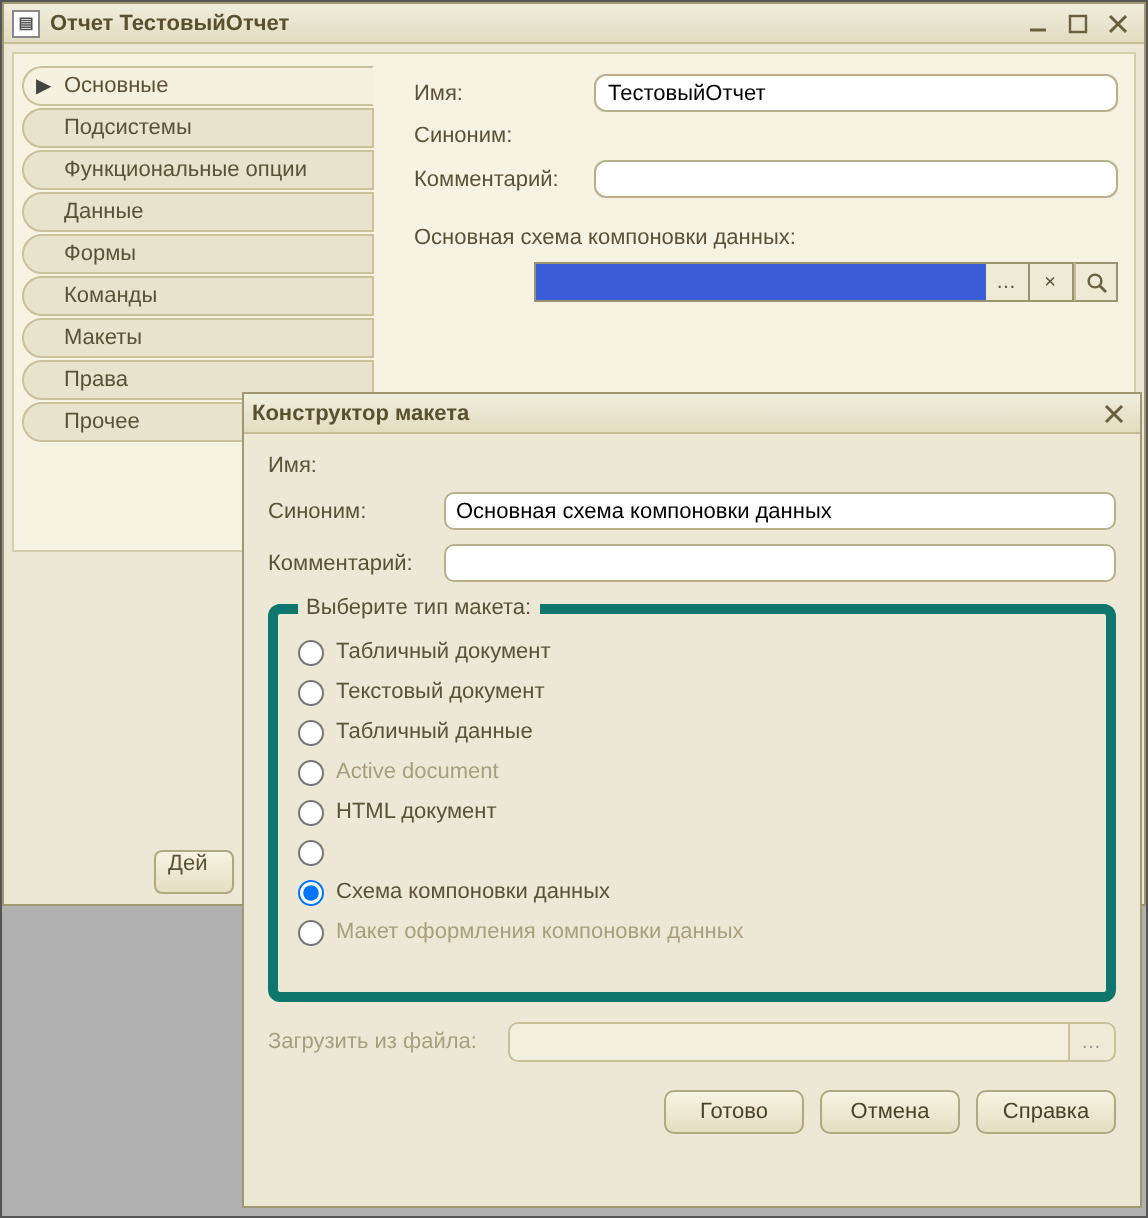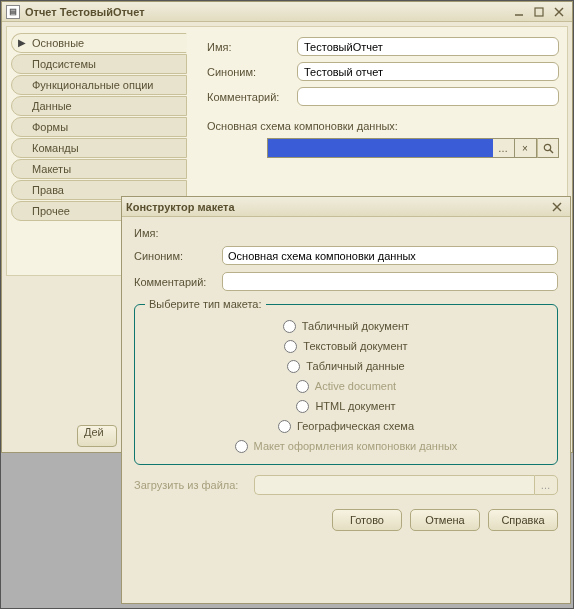--- a/index.html
+++ b/index.html
@@ -143,30 +143,29 @@
     padding: 0 5px;
     font-size: 11px;
     background: #fff;
   }
   .mrow input.sel {
     background: #3a5cd6; color: #fff;
   }
   .mrow input.sel::selection { background:#3a5cd6; color:#fff; }
 
   fieldset.group {
-    border: 1px solid #0f766e;
+    border: 5px solid #0f766e;
     border-radius: 6px;
     margin: 6px 0 10px 0;
-    padding: 6px 10px 8px 10px;
+    padding: 6px 10px 20px 10px;
   }
   fieldset.group legend { padding: 0 4px; color: #5a5236; }
   .radio-row {
     display: flex; align-items: center;
     height: 20px;
-    justify-content: center;
   }
   .radio-row input[type="radio"] { margin: 0 6px 0 0; }
   .radio-row label { color: #5a5236; }
   .radio-row.dis label { color: #a79f7d; }
 
   .file-row { display: flex; align-items: center; margin-bottom: 12px; }
   .file-row .flbl { width: 120px; color: #a79f7d; }
   .file-row .ffield {
     flex: 1; height: 20px;
     background: #f3efde;
@@ -254,21 +253,20 @@
         </div>
     </div>
 
     <div class="form-area">
       <div class="row">
         <span class="lbl">Имя:</span>
         <input type="text" value="ТестовыйОтчет" style="">
       </div>
       <div class="row">
         <span class="lbl">Синоним:</span>
-        <input type="text" value="Тестовый отчет" style="">
       </div>
       <div class="row">
         <span class="lbl">Комментарий:</span>
         <input type="text" value="" style="">
       </div>
       <div class="schema-label">Основная схема компоновки данных:</div>
       <div class="schema-row">
         <div class="schema-field"></div>
         <div class="schema-btn">
             <span>…</span>
@@ -331,21 +329,24 @@
       <div class="radio-row dis">
           <input type="radio" name="tt" style="">
           <label>Active document</label>
         </div>
       <div class="radio-row">
           <input type="radio" name="tt" style="">
           <label>HTML документ</label>
         </div>
       <div class="radio-row">
           <input type="radio" name="tt" style="">
-          <label>Географическая схема</label>
+        </div>
+      <div class="radio-row">
+          <input type="radio" name="tt" checked="" style="">
+          <label>Схема компоновки данных</label>
         </div>
       <div class="radio-row dis">
           <input type="radio" name="tt" style="">
           <label>Макет оформления компоновки данных</label>
         </div>
     </fieldset>
 
     <div class="file-row">
       <span class="flbl">Загрузить из файла:</span>
       <div class="ffield"></div>

